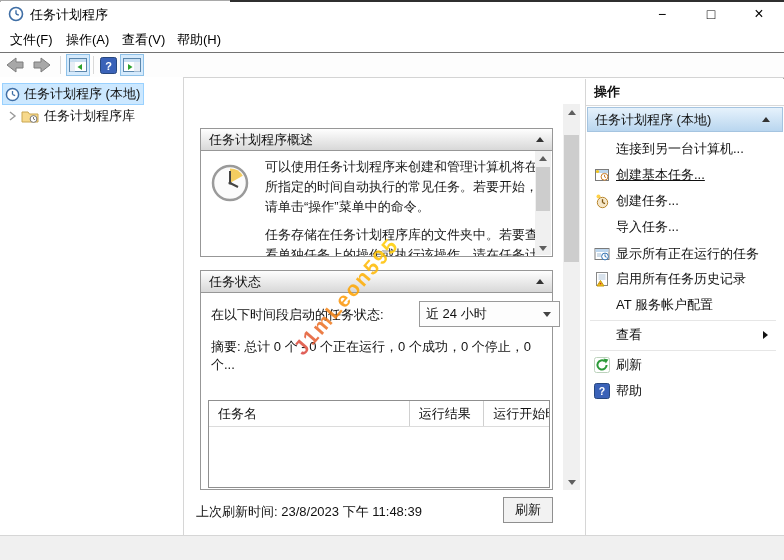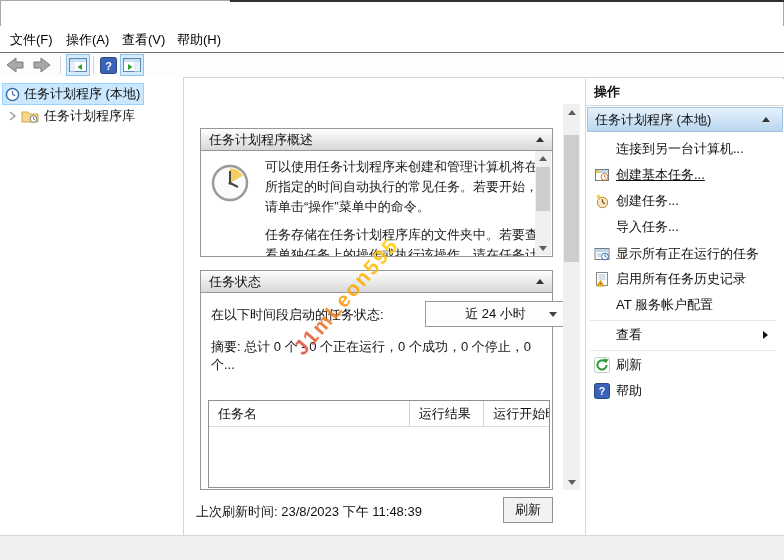--- a/index.html
+++ b/index.html
@@ -62,20 +62,33 @@
     opacity:.85;z-index:50;pointer-events:none;}
   .ov-text p{margin:0 0 8px 0;line-height:20px;color:#1a1a1a;}
 </style>
 </head>
 <body>
 
 <div class="screen">
 
   <div class="top-sliver"></div>
 
+  <div class="titlebar">
+    <span class="abs" style="left:8px;top:4px;width:16px;height:16px;">
+      <svg width="16" height="16" viewBox="0 0 16 16">
+        <circle cx="8" cy="8" r="6.5" fill="#fff" stroke="#3f6ea5" stroke-width="1.6"></circle>
+        <line x1="8" y1="8" x2="8" y2="4.3" stroke="#3f6ea5" stroke-width="1.4"></line>
+        <line x1="8" y1="8" x2="10.8" y2="9.2" stroke="#3f6ea5" stroke-width="1.4"></line>
+      </svg>
+    </span>
+    <span class="title-text">任务计划程序</span>
+    <span class="win-ctl" style="left:645px;">−</span>
+    <span class="win-ctl" style="left:694px;">□</span>
+    <span class="win-ctl" style="left:742px;font-size:16px;">×</span>
+  </div>
 
   <div class="menubar">
     <span class="menu-item" style="left:4px;">文件(F)</span>
     <span class="menu-item" style="left:60px;">操作(A)</span>
     <span class="menu-item" style="left:116px;">查看(V)</span>
     <span class="menu-item" style="left:171px;">帮助(H)</span>
   </div>
 
   <div class="toolbar">
     <span class="tb-btn" style="left:4px;">
@@ -174,21 +187,21 @@
           </div>
       </div>
     </div>
 
     <div class="sec-hd" style="top:191px;">
       <span>任务状态</span>
       <span class="coll-arrow"></span>
     </div>
     <div class="sec-bd" style="top:214px;height:197px;">
       <span class="abs" style="left:10px;top:13px;text-align:center;">在以下时间段启动的任务状态:</span>
-      <div class="combo" style="left:224px;top:8px;width:141px;height:26px;text-align:center;">
+      <div class="combo" style="left:218px;top:8px;width:141px;height:26px;">
         <span>近 24 小时</span>
         <span class="chev"></span>
       </div>
       <span class="abs" style="left:10px;top:45px;">摘要: 总计 0 个 - 0 个正在运行，0 个成功，0 个停止，0 个...</span>
       <div class="tbl" style="left:7px;top:107px;width:342px;height:88px;">
         <div class="tbl-hd">
           <div class="cell" style="width:201px;">任务名</div>
           <div class="cell" style="width:75px;">运行结果</div>
           <div class="cell" style="width:66px;">运行开始时</div>
         </div>

